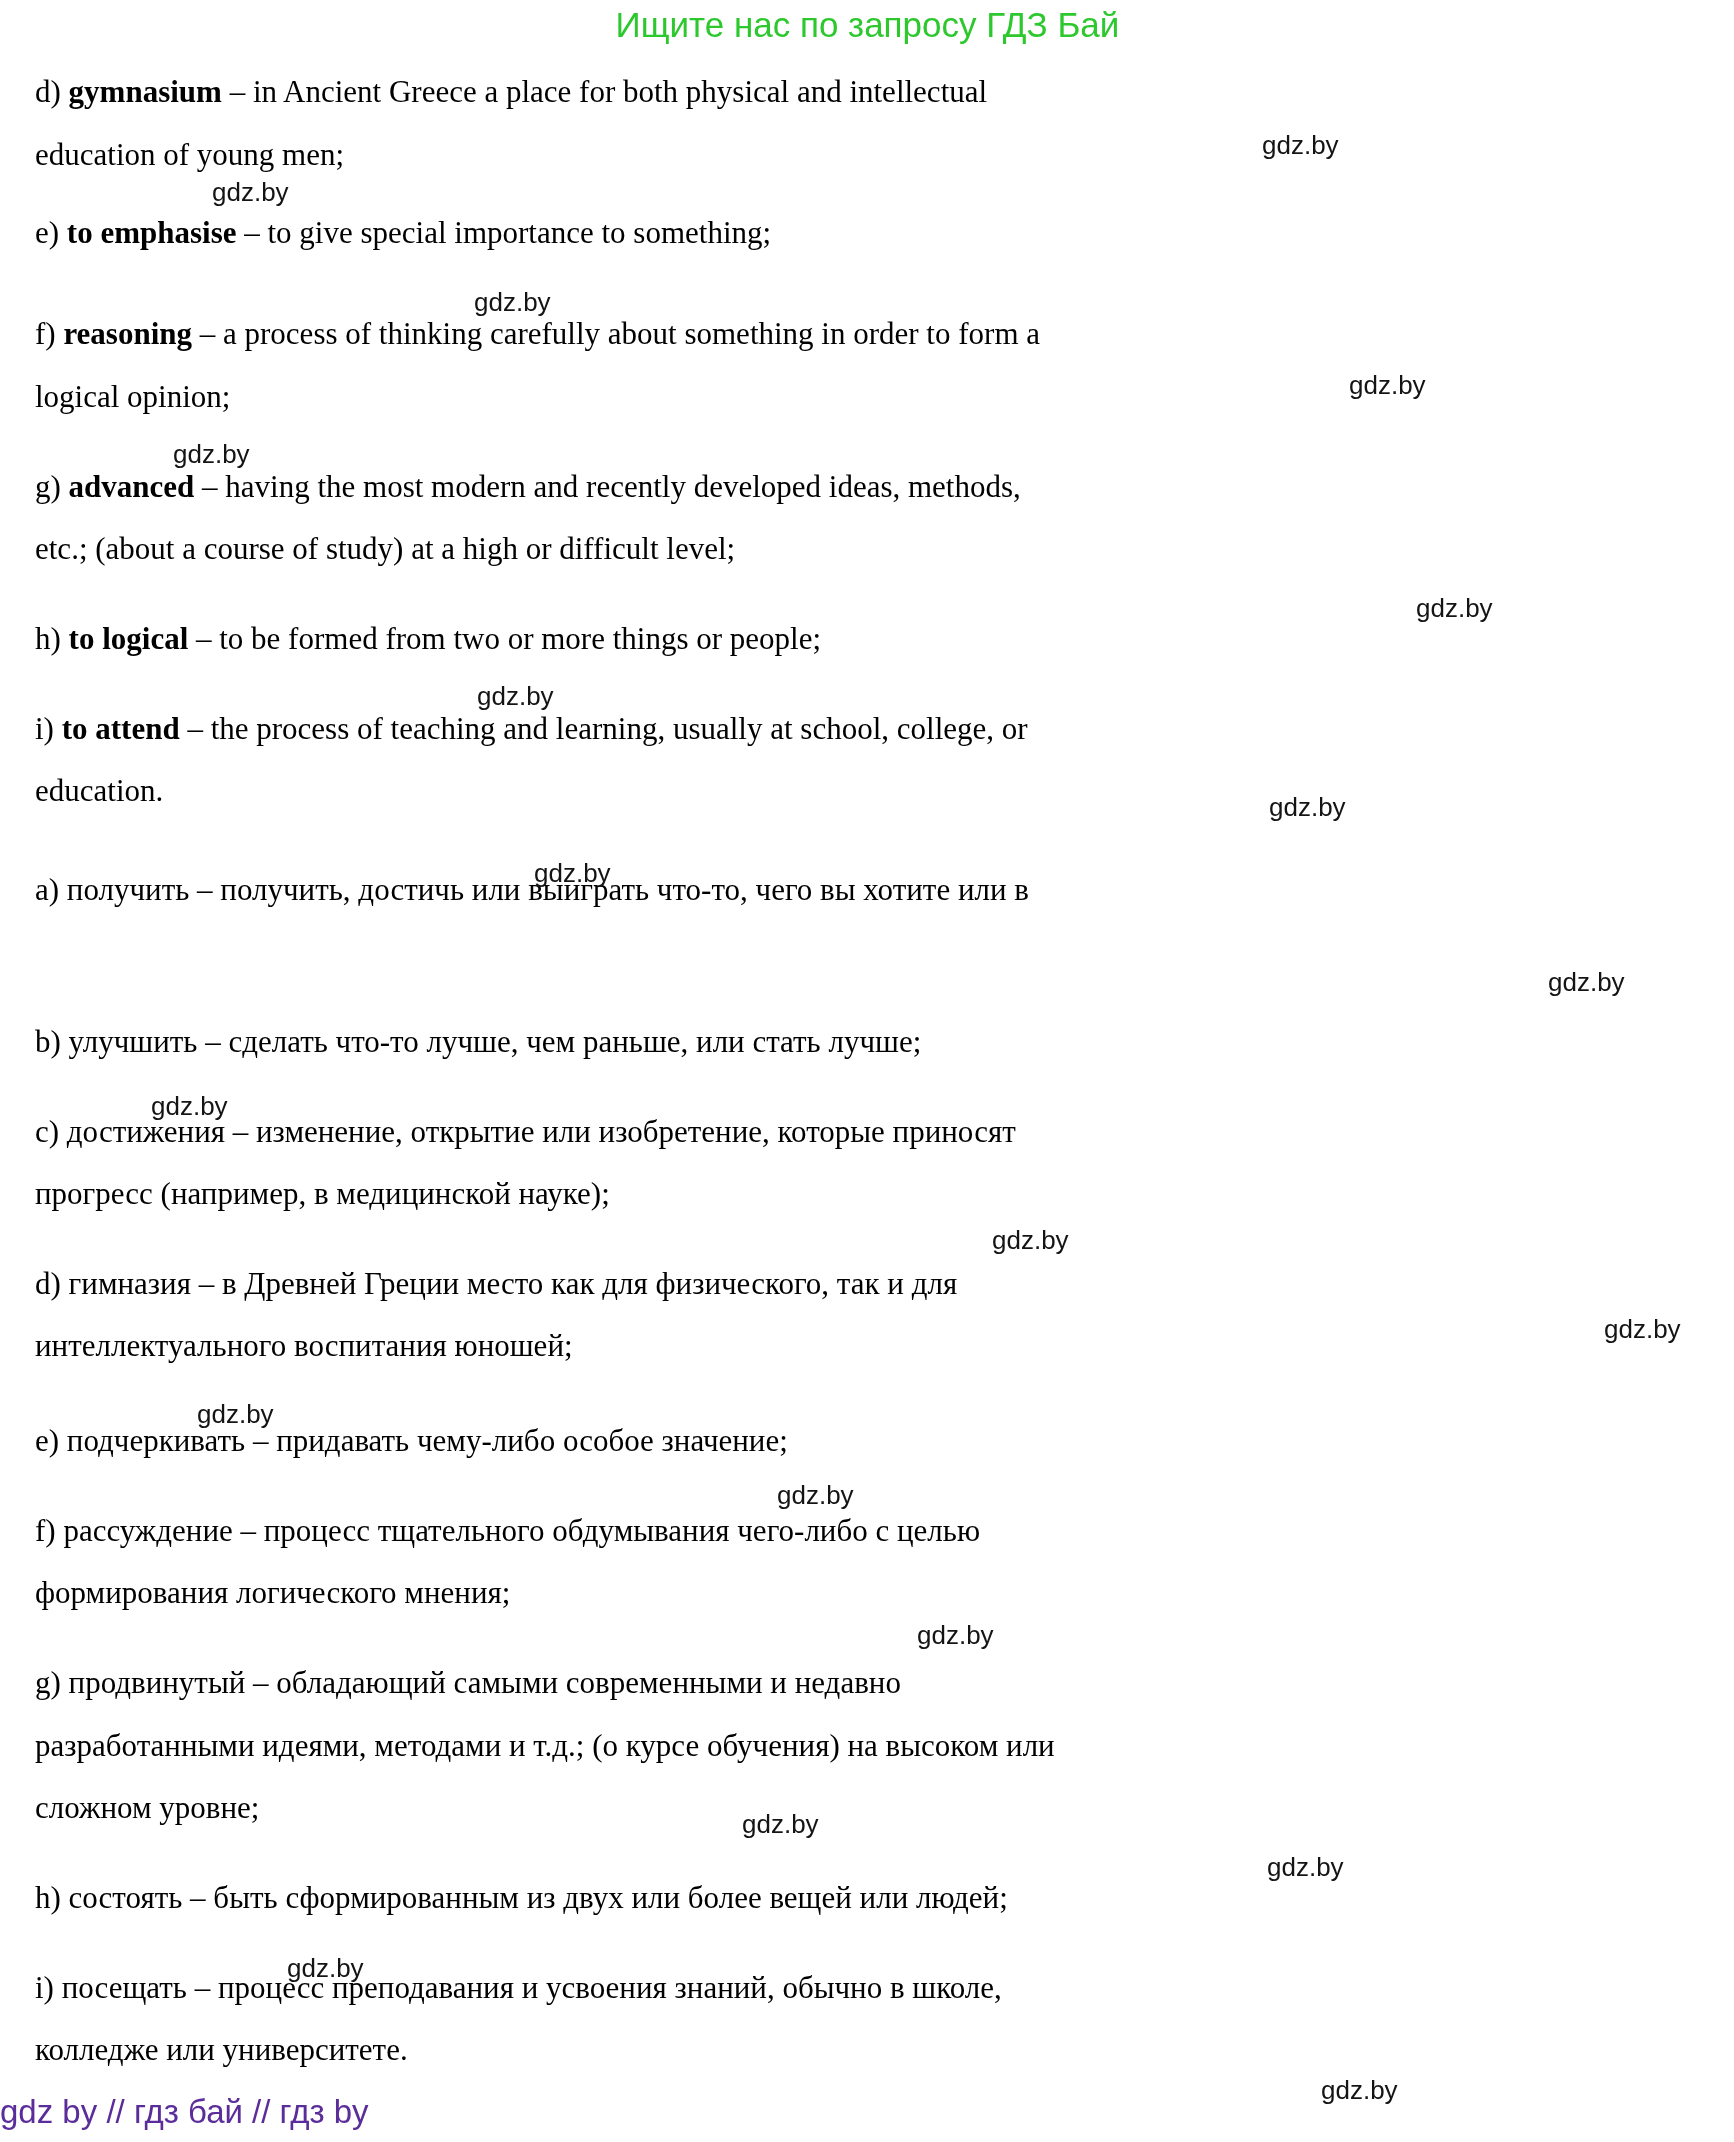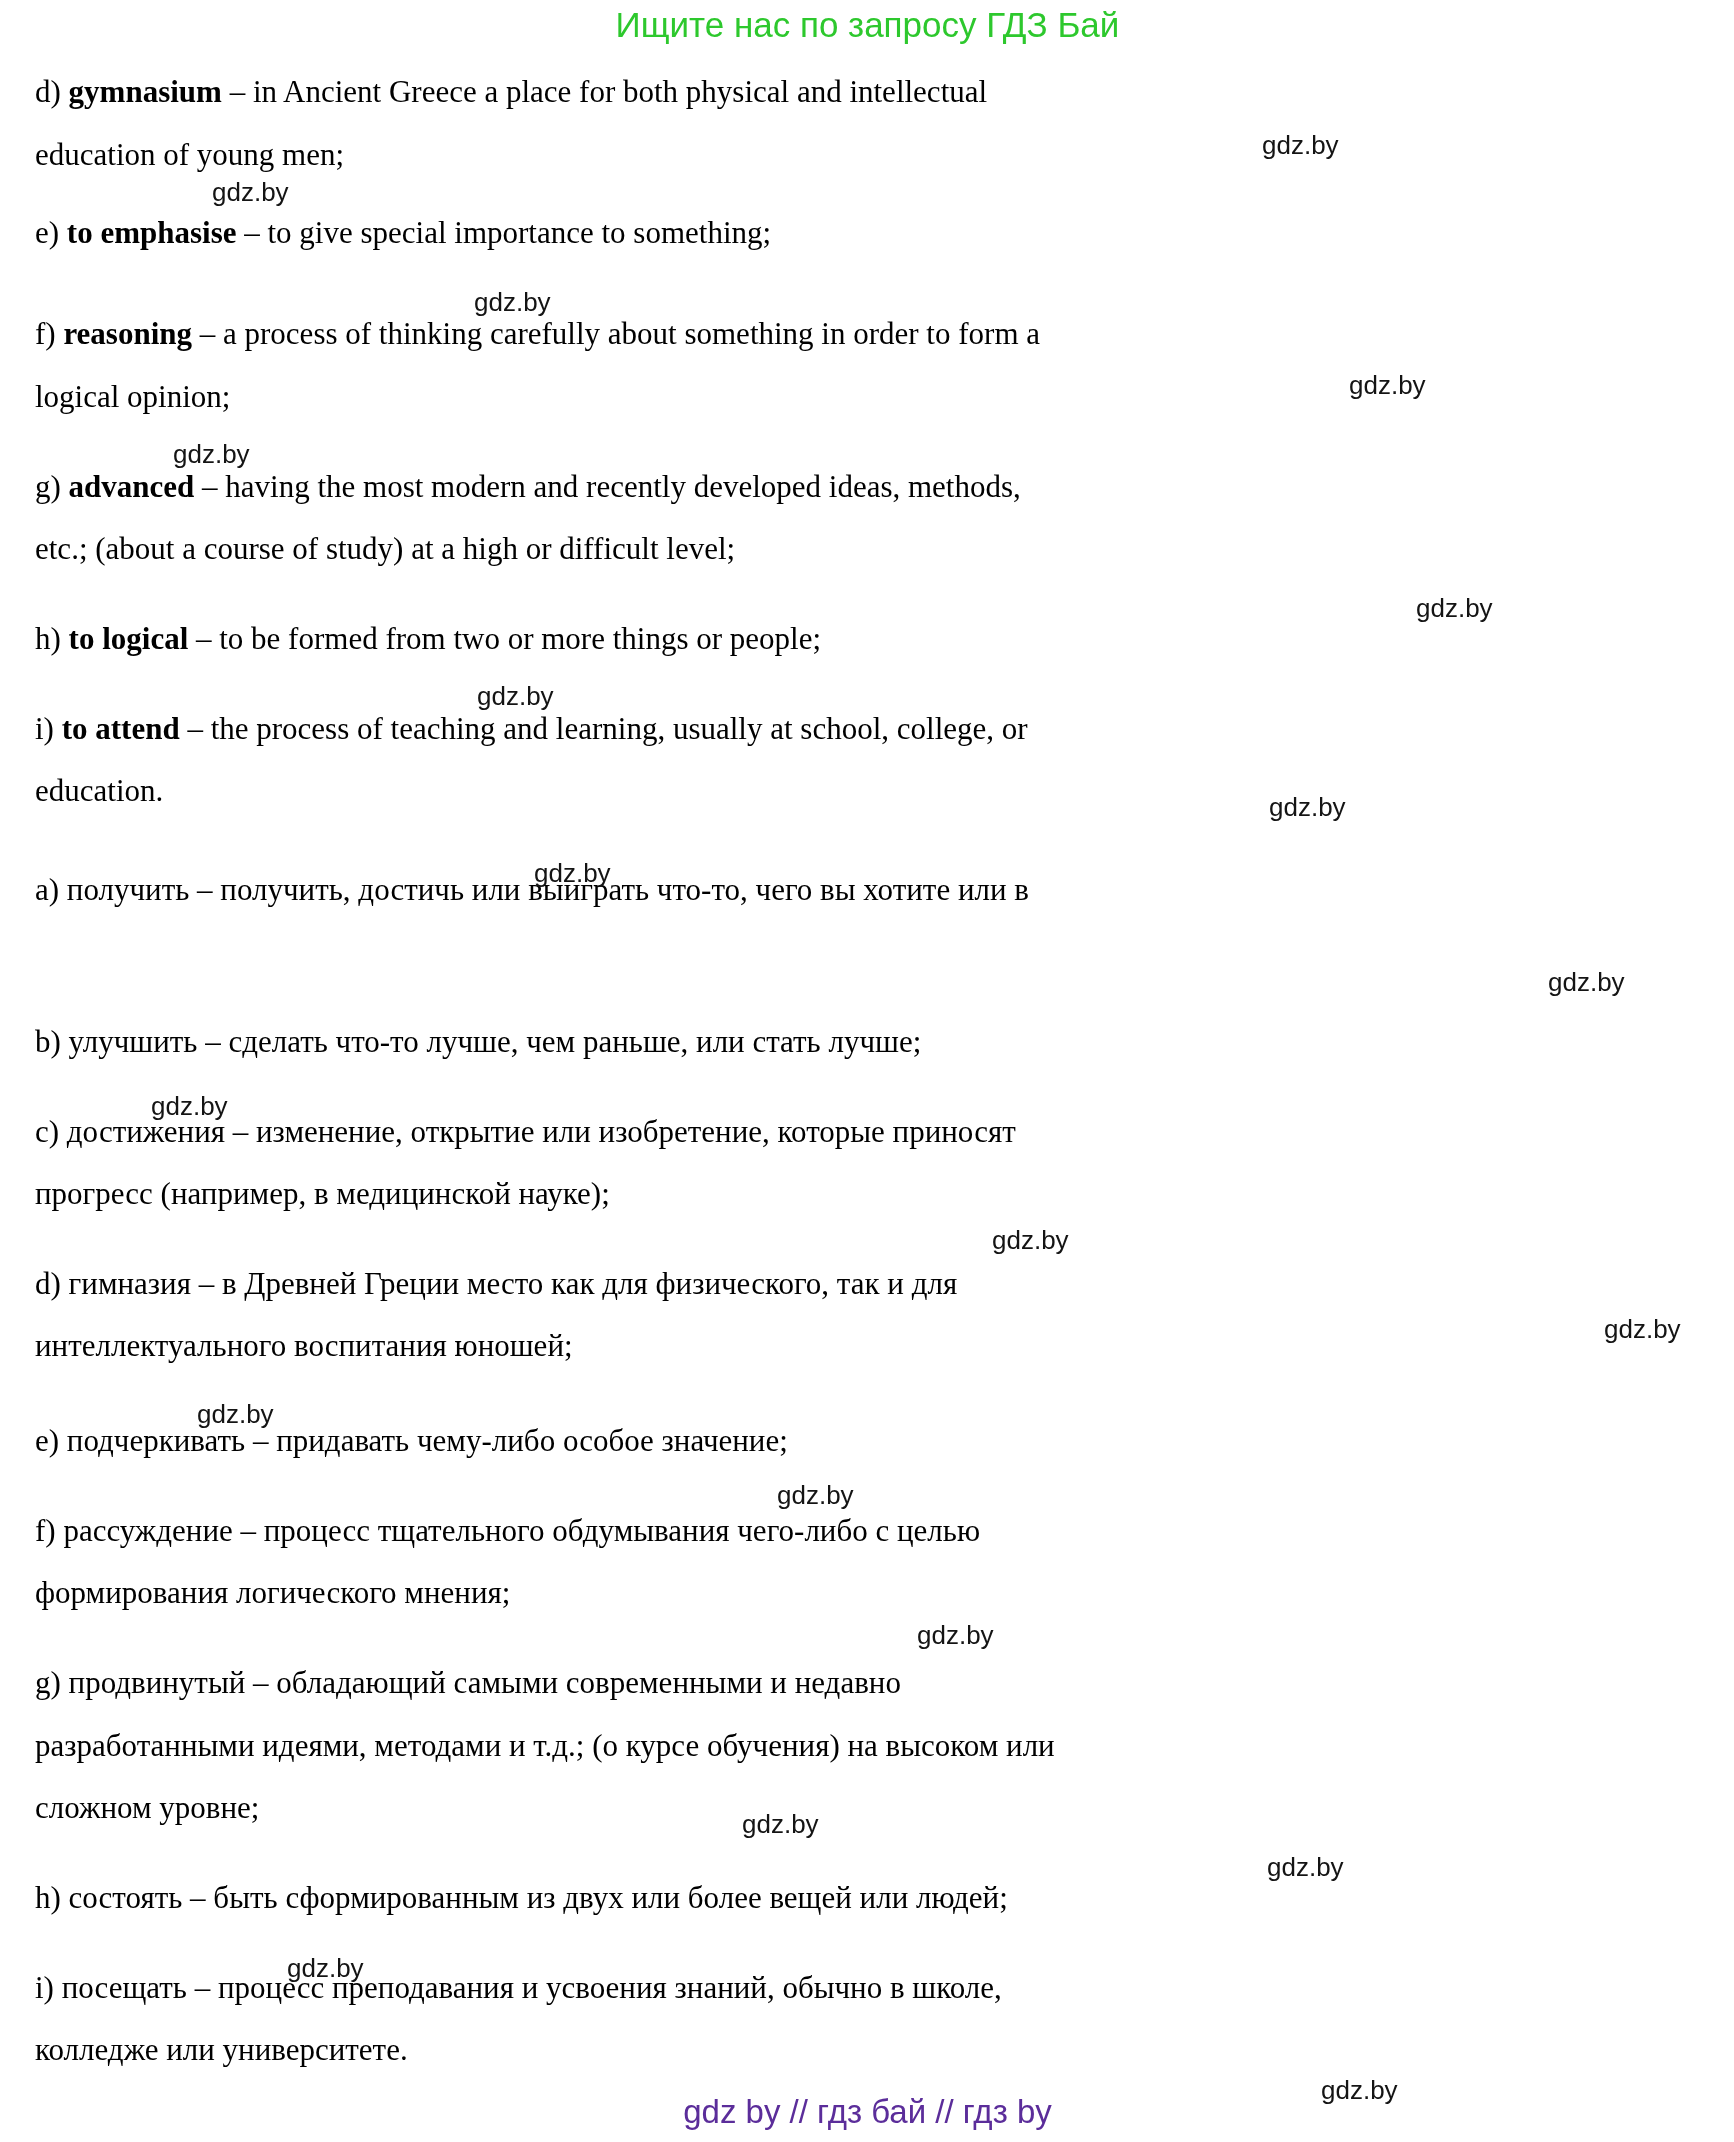--- a/index.html
+++ b/index.html
@@ -28,21 +28,21 @@
   }
   .ln b{font-weight:700;}
   .wm{
     position:absolute;
     font-family:"Liberation Sans", sans-serif;
     font-size:26px;color:#141414;
     white-space:nowrap;
   }
   .footer-line{
     position:absolute;left:0;top:2093px;width:1735px;
-    text-align:center;
+    text-align:left;
     font-family:"Liberation Sans", sans-serif;
     font-size:33px;
     color:#5b2d9a;
     white-space:nowrap;
   }
 </style>
 </head>
 <body>
 
 <div class="page">

